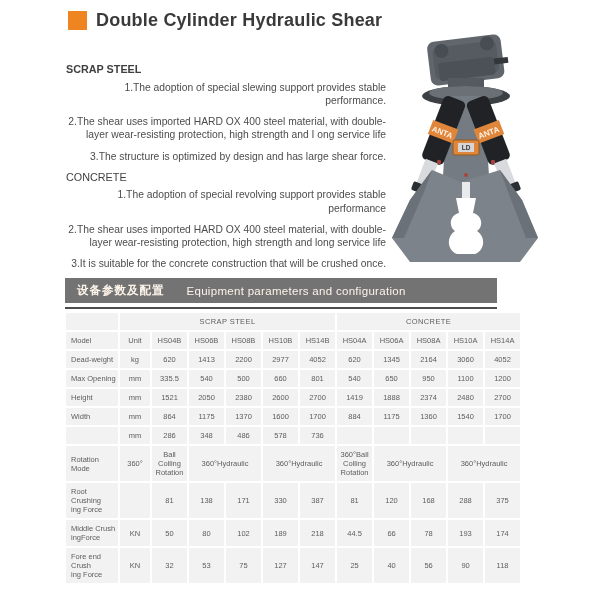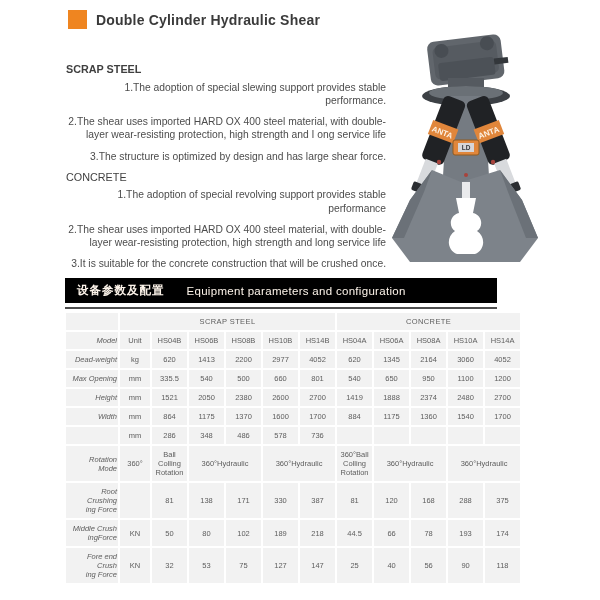--- a/index.html
+++ b/index.html
@@ -3,44 +3,44 @@
 <meta charset="utf-8">
 <style>
   html,body{margin:0;padding:0;background:#ffffff;}
   .page{
     position:relative;width:600px;height:600px;background:#ffffff;overflow:hidden;
     font-family:"Liberation Sans",sans-serif;color:#4b4b4b;
   }
   
   .hdr{position:absolute;top:10px;left:68px;display:flex;align-items:center;gap:9px;}
   .hdr .sq{width:19px;height:19px;background:#ef8520;display:inline-block;}
-  .hdr h1{margin:0;font-size:14px;font-weight:bold;color:#3a3a3a;letter-spacing:.2px;}
+  .hdr h1{margin:0;font-size:18px;font-weight:bold;color:#3a3a3a;letter-spacing:.2px;}
   
   .desc{position:absolute;top:57px;left:66px;width:320px;font-size:10.3px;line-height:1.28;color:#4c4c4c;}
   .sec-heading{margin:6px 0 4px 0;font-size:10.8px;color:#3f3f3f;}
   .sec-heading.bold{font-weight:bold;}
   .desc p{margin:0 0 8px 0;text-align:right;}
   
   .prod{position:absolute;top:32px;left:366px;width:200px;height:240px;}
   
   .banner{
-    position:absolute;top:278px;left:65px;width:432px;height:25px;background:#000000;
+    position:absolute;top:278px;left:65px;width:432px;height:25px;background:#737373;
     display:flex;align-items:center;color:#fdf4ea;font-size:11.5px;
   }
   .banner .cn{margin-left:12px;font-weight:bold;letter-spacing:1px;}
   .banner .en{margin-left:22px;letter-spacing:.3px;text-align:right;}
   .rule{position:absolute;top:307px;left:65px;width:432px;height:2px;background:#4d4d4d;}
   
   .tblwrap{position:absolute;top:311px;left:64px;width:436px;}
   table{border-collapse:separate;border-spacing:2px;width:436px;table-layout:fixed;}
   td{
     background:#f2f2f2;color:#5d5d5d;font-size:7.5px;line-height:1.2;
     padding:4px 1px;text-align:center;vertical-align:middle;overflow:hidden;
   }
-  td.lbl{text-align:right;padding-left:5px;white-space:pre-line;font-style:italic;}
+  td.lbl{text-align:left;padding-left:5px;white-space:pre-line;}
   tr.group td{letter-spacing:.4px;}
 </style>
 </head>
 <body>
 
 <div class="page">
 
   <div class="hdr">
     <span class="sq"></span>
     <h1>Double Cylinder Hydraulic Shear</h1>

